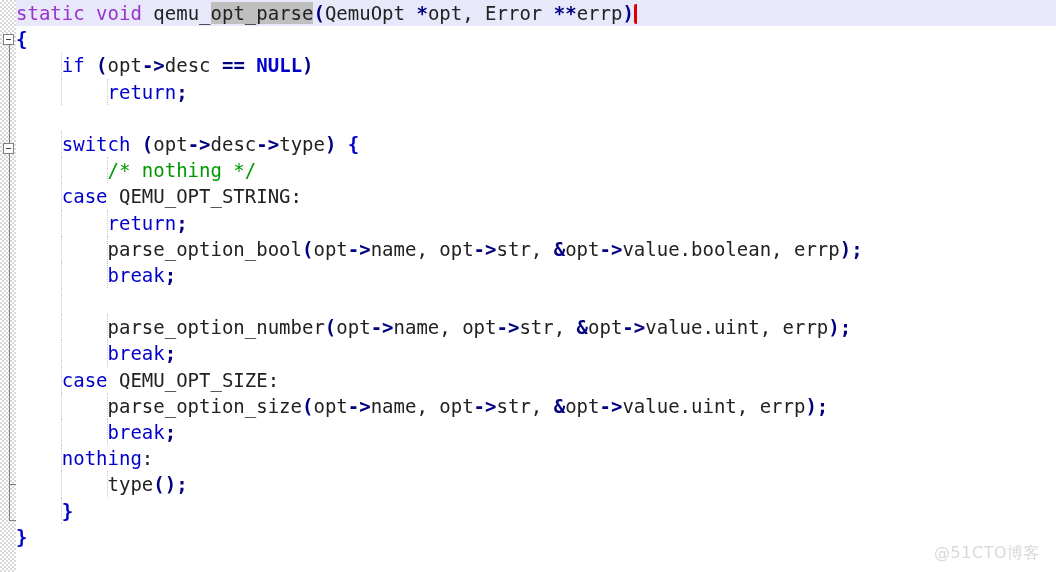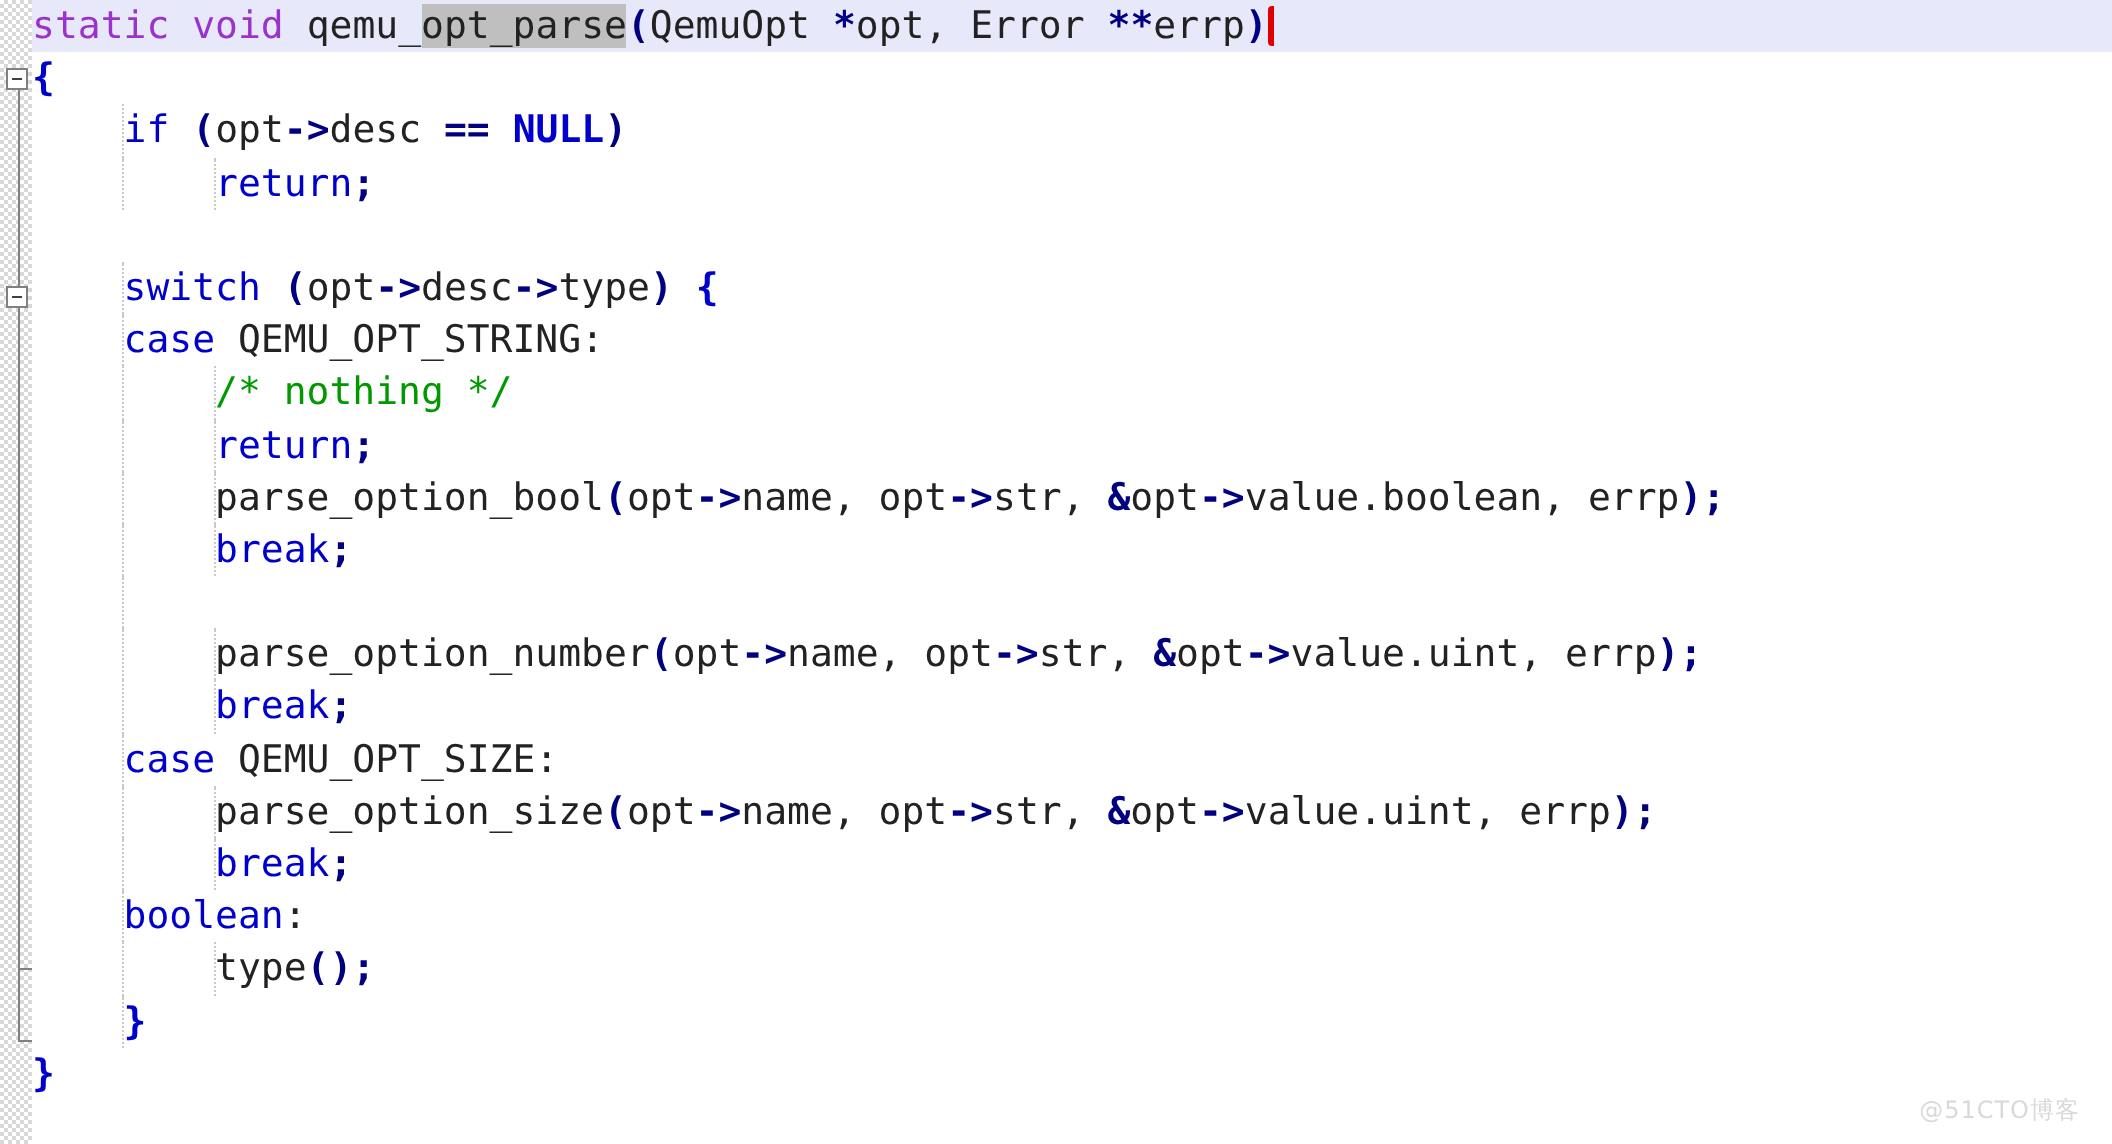--- a/index.html
+++ b/index.html
@@ -131,21 +131,21 @@
     background: #e00000;
     border-radius: 2px 0 0 2px;
   }
 
   
   #watermark {
     position: absolute;
     right: 16px;
     bottom: 8px;
     font-family: "DejaVu Sans", "Liberation Sans", sans-serif;
-    font-size: 12px;
+    font-size: 16px;
     color: #d9d9d9;
     letter-spacing: 0.5px;
     user-select: none;
   }
 </style>
 </head>
 <body>
 
 <div id="editor">
 
@@ -157,31 +157,31 @@
     <div class="fold-box" style="left:3px; top:143px;"></div>
   </div>
 
   <div id="code">
       <div class="line cursor-line"><span class="line-inner"><span class="type">static</span><span class="plain"> </span><span class="type">void</span><span class="plain"> </span><span class="plain">qemu_</span><span class="match">opt_parse</span><span class="punct">(</span><span class="plain">QemuOpt </span><span class="punct">*</span><span class="plain">opt</span><span class="plain">,</span><span class="plain"> Error </span><span class="punct">**</span><span class="plain">errp</span><span class="punct">)</span><span class="caret"></span></span></div>
       <div class="line"><span class="line-inner"><span class="brace">{</span></span></div>
       <div class="line"><span class="guide" style="left: 45.18px; top: 0px; height: 26.2px;"></span><span class="line-inner"><span class="plain">    </span><span class="kw">if</span><span class="plain"> </span><span class="punct">(</span><span class="plain">opt</span><span class="punct">-&gt;</span><span class="plain">desc </span><span class="punct">==</span><span class="plain"> </span><span class="const">NULL</span><span class="punct">)</span></span></div>
       <div class="line"><span class="guide" style="left: 45.18px; top: 0px; height: 26.2px;"></span><span class="guide" style="left: 90.86px; top: 0px; height: 26.2px;"></span><span class="line-inner"><span class="plain">        </span><span class="kw">return</span><span class="punct">;</span></span></div>
       <div class="line"><span class="line-inner"></span></div>
       <div class="line"><span class="guide" style="left: 45.18px; top: 0px; height: 26.2px;"></span><span class="line-inner"><span class="plain">    </span><span class="kw">switch</span><span class="plain"> </span><span class="punct">(</span><span class="plain">opt</span><span class="punct">-&gt;</span><span class="plain">desc</span><span class="punct">-&gt;</span><span class="plain">type</span><span class="punct">)</span><span class="plain"> </span><span class="brace">{</span></span></div>
+      <div class="line"><span class="guide" style="left: 45.18px; top: 0px; height: 26.2px;"></span><span class="guide" style="left: 90.86px; top: 0px; height: 26.2px;"></span><span class="line-inner"><span class="plain">        </span><span class="comment">/* nothing */</span></span></div>
       <div class="line"><span class="guide" style="left: 45.18px; top: 0px; height: 26.2px;"></span><span class="line-inner"><span class="plain">    </span><span class="kw">case</span><span class="plain"> QEMU_OPT_STRING:</span></span></div>
-      <div class="line"><span class="guide" style="left: 45.18px; top: 0px; height: 26.2px;"></span><span class="guide" style="left: 90.86px; top: 0px; height: 26.2px;"></span><span class="line-inner"><span class="plain">        </span><span class="comment">/* nothing */</span></span></div>
       <div class="line"><span class="guide" style="left: 45.18px; top: 0px; height: 26.2px;"></span><span class="guide" style="left: 90.86px; top: 0px; height: 26.2px;"></span><span class="line-inner"><span class="plain">        </span><span class="kw">return</span><span class="punct">;</span></span></div>
       <div class="line"><span class="guide" style="left: 45.18px; top: 0px; height: 26.2px;"></span><span class="guide" style="left: 90.86px; top: 0px; height: 26.2px;"></span><span class="line-inner"><span class="plain">        </span><span class="plain">parse_option_bool</span><span class="punct">(</span><span class="plain">opt</span><span class="punct">-&gt;</span><span class="plain">name, opt</span><span class="punct">-&gt;</span><span class="plain">str, </span><span class="punct">&amp;</span><span class="plain">opt</span><span class="punct">-&gt;</span><span class="plain">value.boolean, errp</span><span class="punct">);</span></span></div>
       <div class="line"><span class="guide" style="left: 45.18px; top: 0px; height: 26.2px;"></span><span class="guide" style="left: 90.86px; top: 0px; height: 26.2px;"></span><span class="line-inner"><span class="plain">        </span><span class="kw">break</span><span class="punct">;</span></span></div>
       <div class="line"><span class="guide" style="left: 45.18px; top: 0px; height: 26.2px;"></span></div>
       <div class="line"><span class="guide" style="left: 45.18px; top: 0px; height: 26.2px;"></span><span class="guide" style="left: 90.86px; top: 0px; height: 26.2px;"></span><span class="line-inner"><span class="plain">        </span><span class="plain">parse_option_number</span><span class="punct">(</span><span class="plain">opt</span><span class="punct">-&gt;</span><span class="plain">name, opt</span><span class="punct">-&gt;</span><span class="plain">str, </span><span class="punct">&amp;</span><span class="plain">opt</span><span class="punct">-&gt;</span><span class="plain">value.uint, errp</span><span class="punct">);</span></span></div>
       <div class="line"><span class="guide" style="left: 45.18px; top: 0px; height: 26.2px;"></span><span class="guide" style="left: 90.86px; top: 0px; height: 26.2px;"></span><span class="line-inner"><span class="plain">        </span><span class="kw">break</span><span class="punct">;</span></span></div>
       <div class="line"><span class="guide" style="left: 45.18px; top: 0px; height: 26.2px;"></span><span class="line-inner"><span class="plain">    </span><span class="kw">case</span><span class="plain"> QEMU_OPT_SIZE:</span></span></div>
       <div class="line"><span class="guide" style="left: 45.18px; top: 0px; height: 26.2px;"></span><span class="guide" style="left: 90.86px; top: 0px; height: 26.2px;"></span><span class="line-inner"><span class="plain">        </span><span class="plain">parse_option_size</span><span class="punct">(</span><span class="plain">opt</span><span class="punct">-&gt;</span><span class="plain">name, opt</span><span class="punct">-&gt;</span><span class="plain">str, </span><span class="punct">&amp;</span><span class="plain">opt</span><span class="punct">-&gt;</span><span class="plain">value.uint, errp</span><span class="punct">);</span></span></div>
       <div class="line"><span class="guide" style="left: 45.18px; top: 0px; height: 26.2px;"></span><span class="guide" style="left: 90.86px; top: 0px; height: 26.2px;"></span><span class="line-inner"><span class="plain">        </span><span class="kw">break</span><span class="punct">;</span></span></div>
-      <div class="line"><span class="guide" style="left: 45.18px; top: 0px; height: 26.2px;"></span><span class="line-inner"><span class="plain">    </span><span class="kw">boolean</span><span class="plain">:</span></span></div>
+      <div class="line"><span class="guide" style="left: 45.18px; top: 0px; height: 26.2px;"></span><span class="line-inner"><span class="plain">    </span><span class="kw">nothing</span><span class="plain">:</span></span></div>
       <div class="line"><span class="guide" style="left: 45.18px; top: 0px; height: 26.2px;"></span><span class="guide" style="left: 90.86px; top: 0px; height: 26.2px;"></span><span class="line-inner"><span class="plain">        </span><span class="plain">type</span><span class="punct">();</span></span></div>
       <div class="line"><span class="guide" style="left: 45.18px; top: 0px; height: 26.2px;"></span><span class="line-inner"><span class="plain">    </span><span class="brace">}</span></span></div>
       <div class="line"><span class="line-inner"><span class="brace">}</span></span></div>
     </div>
 
   <div id="watermark">@51CTO博客</div>
 </div>
 
 </body></html>

